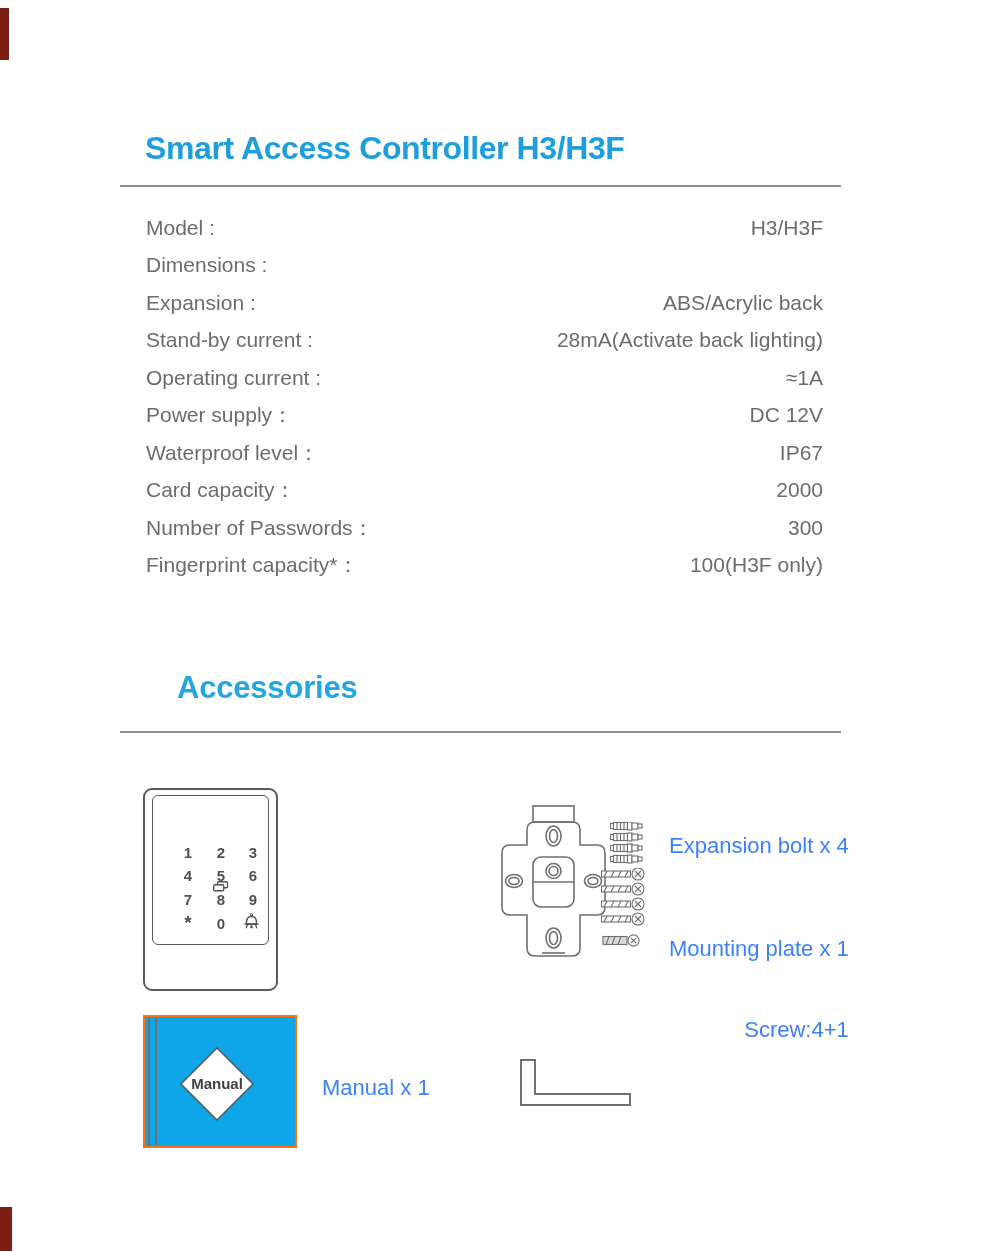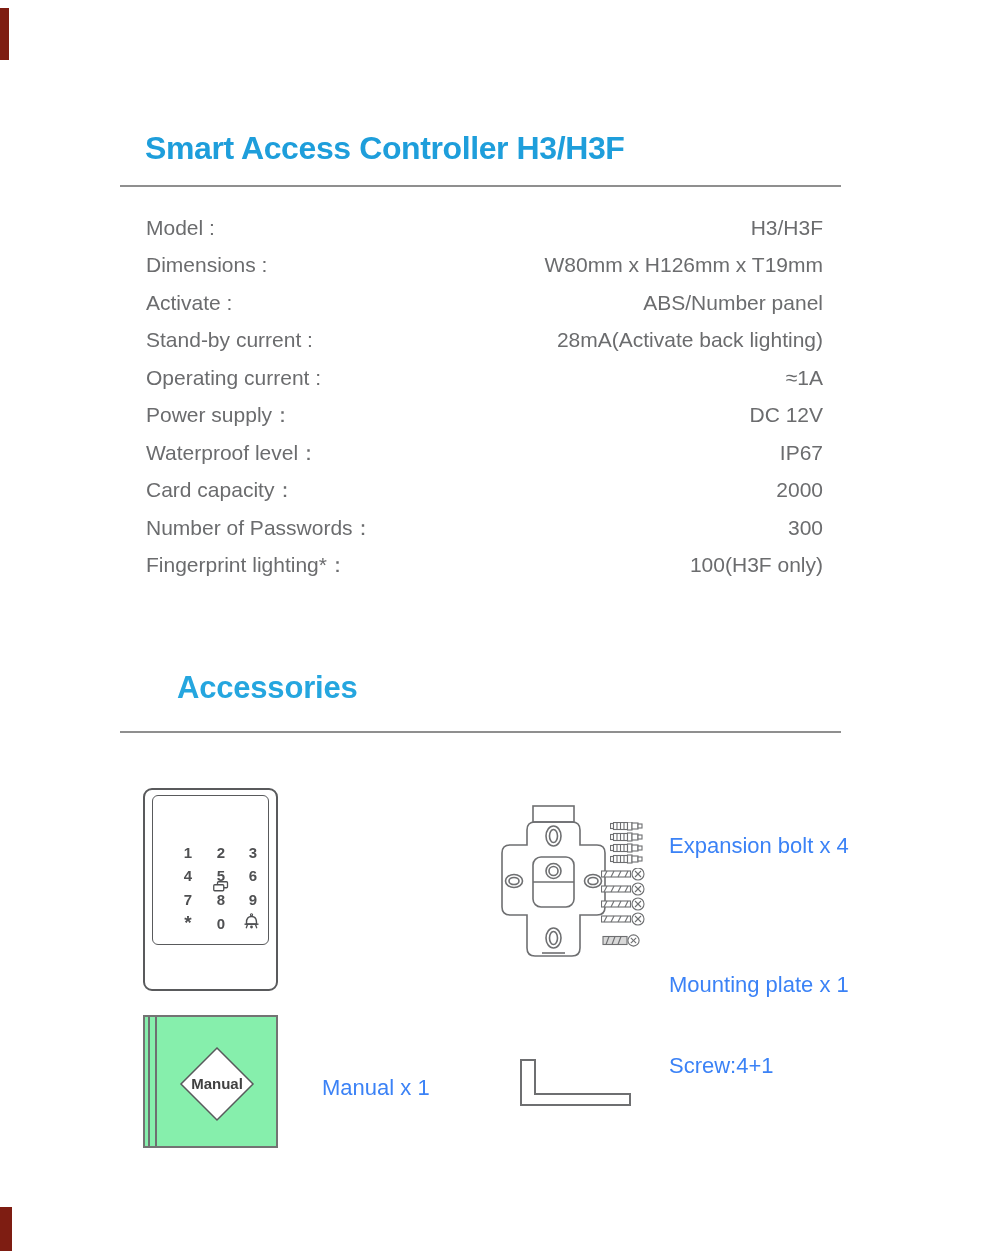--- a/index.html
+++ b/index.html
@@ -39,22 +39,22 @@
   .key{
     position:absolute;width:20px;text-align:center;font-size:15px;font-weight:700;
     color:#4f5052;line-height:18px;
   }
   .key-star{font-size:19px;line-height:20px;}
   .dev-icon{position:absolute;}
   
   .item-label{position:absolute;font-size:22px;color:#3b82f6;line-height:28px;white-space:pre;}
   
   .manual-book{
-    position:absolute;left:143px;top:1015px;width:135px;height:133px;
-    border:2px solid #737373;box-sizing:border-box;background:#86efac;
+    position:absolute;left:143px;top:1015px;width:154px;height:133px;
+    border:2px solid #f97316;box-sizing:border-box;background:#0ea5e9;
   }
   .spine{position:absolute;top:0;width:2px;height:100%;background:#6e6f71;}
   .spine-1{left:3px;}
   .spine-2{left:10px;}
   .manual-diamond-svg{position:absolute;left:0;top:0;}
   .manual-word{
     position:absolute;left:36px;top:58px;width:72px;text-align:center;
     font-size:15px;font-weight:700;color:#414141;
   }
   .abs-svg{position:absolute;}
@@ -70,25 +70,24 @@
   <div class="main-title">Smart Access Controller H3/H3F</div>
   <div class="divider divider-1"></div>
 
   <div class="spec-table">
     <div class="spec-row">
         <span class="spec-label">Model :</span>
         <span class="spec-value">H3/H3F</span>
       </div>
     <div class="spec-row">
         <span class="spec-label">Dimensions :</span>
-        <span class="spec-value">W80mm x H126mm x T19mm</span>
-      </div>
-    <div class="spec-row">
-        <span class="spec-label">Activate :</span>
-        <span class="spec-value">ABS/Number panel</span>
+      </div>
+    <div class="spec-row">
+        <span class="spec-label">Expansion :</span>
+        <span class="spec-value">ABS/Acrylic back</span>
       </div>
     <div class="spec-row">
         <span class="spec-label">Stand-by current :</span>
         <span class="spec-value">28mA(Activate back lighting)</span>
       </div>
     <div class="spec-row">
         <span class="spec-label">Operating current :</span>
         <span class="spec-value">≈1A</span>
       </div>
     <div class="spec-row">
@@ -101,21 +100,21 @@
       </div>
     <div class="spec-row">
         <span class="spec-label">Card capacity：</span>
         <span class="spec-value">2000</span>
       </div>
     <div class="spec-row">
         <span class="spec-label">Number of Passwords：</span>
         <span class="spec-value">300</span>
       </div>
     <div class="spec-row">
-        <span class="spec-label">Fingerprint lighting*：</span>
+        <span class="spec-label">Fingerprint capacity*：</span>
         <span class="spec-value">100(H3F only)</span>
       </div>
   </div>
 
   <div class="section-title">Accessories</div>
   <div class="divider divider-2"></div>
 
   <div class="device">
     <div class="device-panel">
       <span class="key" style="left:25px;top:48px;">1</span>
@@ -255,21 +254,21 @@
           <rect x="2" y="2.5" width="24" height="8" fill="#d9d9d9"></rect>
           <line x1="8" y1="2.5" x2="5" y2="10.5"></line>
           <line x1="14" y1="2.5" x2="11" y2="10.5"></line>
           <line x1="20" y1="2.5" x2="17" y2="10.5"></line>
           <circle cx="32.5" cy="6.5" r="5.6"></circle>
           <line x1="29.8" y1="3.8" x2="35.2" y2="9.2"></line>
           <line x1="35.2" y1="3.8" x2="29.8" y2="9.2"></line>
         </g>
     </g>
   </svg>
-  <div class="item-label" style="left:669px;top:917px;line-height:27px;">
+  <div class="item-label" style="left:669px;top:881px;line-height:27px;text-align:right;">
     <div>Mounting plate x 1</div>
     <div>Screw:4+1</div>
   </div>
 
   <div class="manual-book">
     <div class="spine spine-1"></div>
     <div class="spine spine-2"></div>
     <svg class="manual-diamond-svg" width="133" height="129" viewBox="0 0 133 129">
       <polygon points="72,31 108,67 72,103 36,67" fill="#ffffff" stroke="#595a5c" stroke-width="1.5"></polygon>
     </svg>

